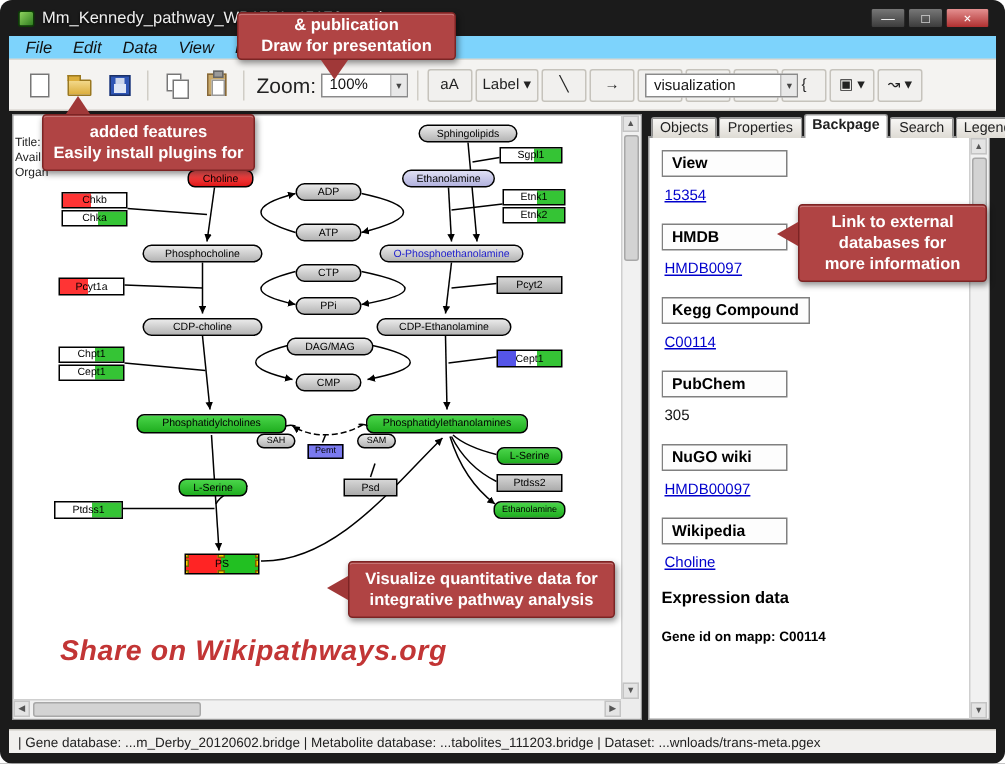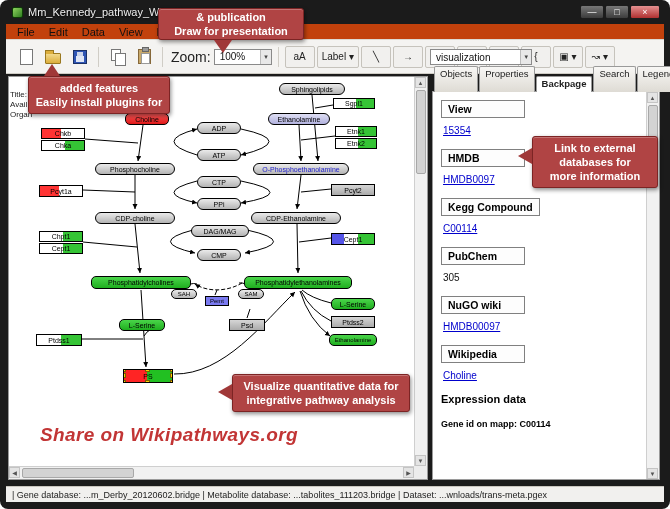--- a/index.html
+++ b/index.html
@@ -7,21 +7,21 @@
 
   
   .titlebar{position:absolute;left:0;top:0;width:100%;height:24px;}
   .title-icon{position:absolute;left:12px;top:7px;width:11px;height:11px;background:linear-gradient(135deg,#8ed45e,#2f7d1f);border:1px solid #0d3d06;border-radius:2px;box-sizing:border-box;}
   .title-text{position:absolute;left:28px;top:6px;font-size:11px;color:#efefef;text-shadow:0 1px 2px #000;white-space:nowrap;}
   .win-controls{position:absolute;right:10px;top:5px;display:flex;gap:1px;z-index:5;}
   .win-btn{width:24px;height:14px;display:flex;align-items:center;justify-content:center;font-size:9px;line-height:1;color:#fff;background:linear-gradient(#777,#3c3c3c);border:1px solid #1c1c1c;border-radius:2px;box-sizing:border-box;}
   .win-btn.close{width:30px;background:linear-gradient(#e49090,#b03030);}
 
   
-  .menubar{position:absolute;left:6px;top:24px;width:658px;height:16px;background:#c2410c;border-bottom:1px solid #dcd9d2;display:flex;align-items:center;padding-left:4px;box-sizing:border-box;}
+  .menubar{position:absolute;left:6px;top:24px;width:658px;height:16px;background:#7dd3fc;border-bottom:1px solid #dcd9d2;display:flex;align-items:center;padding-left:4px;box-sizing:border-box;font-style:italic;}
   .menu-item{padding:1px 7px;font-size:11px;color:#111;}
   .toolbar{position:absolute;left:6px;top:40px;width:658px;height:34px;background:#f4f3f1;border-bottom:1px solid #cfccc5;display:flex;align-items:center;gap:3px;padding-left:8px;box-sizing:border-box;}
   .tb-btn{width:22px;height:22px;display:flex;align-items:center;justify-content:center;border:1px solid transparent;border-radius:2px;position:relative;}
   .sep{width:1px;height:20px;background:#d0cdc6;margin:0 3px;}
   .zoom-label{font-size:14px;color:#222;margin-left:2px;}
   .combo{height:16px;background:#fff;border:1px solid #8a8a8a;font-size:10px;display:flex;align-items:center;padding:0 0 0 5px;gap:5px;box-sizing:border-box;color:#111;}
   .combo .arrow{font-size:7px;color:#444;background:#e8e8e8;border-left:1px solid #bbb;padding:0 3px;height:100%;display:flex;align-items:center;}
   .tool-btn{height:20px;min-width:20px;padding:0 4px;font-size:10px;display:flex;align-items:center;justify-content:center;background:#f1f0ee;border:1px solid #c6c3bc;border-radius:2px;color:#222;white-space:nowrap;}
   .vis-combo{position:absolute;left:424px;top:9px;width:102px;}
 
@@ -70,21 +70,21 @@
   .h-thumb{position:absolute;left:13px;top:1px;height:10px;width:112px;background:#d3d3d3;border:1px solid #a8a8a8;border-radius:2px;box-sizing:border-box;}
 
   
   .info-lines{position:absolute;left:10px;top:90px;z-index:2;color:#222;}
   .info-line{font-size:8px;height:10px;}
   .share{position:absolute;left:40px;top:424px;font-size:19px;font-weight:bold;font-style:italic;color:#c23535;z-index:20;letter-spacing:.4px;}
 
   
   .sidepanel{position:absolute;left:432px;top:76px;width:228px;height:404px;}
   .tabs{display:flex;height:16px;align-items:flex-end;gap:1px;padding-left:2px;position:relative;z-index:2;}
-  .tab{font-size:9.5px;padding:2px 5px;background:linear-gradient(#f8f7f5,#dedbd4);border:1px solid #9a9a9a;border-bottom:none;border-radius:2px 2px 0 0;color:#222;height:26px;box-sizing:border-box;line-height:10px;white-space:nowrap;}
+  .tab{font-size:9.5px;padding:2px 5px;background:linear-gradient(#f8f7f5,#dedbd4);border:1px solid #9a9a9a;border-bottom:none;border-radius:2px 2px 0 0;color:#222;height:14px;box-sizing:border-box;line-height:10px;white-space:nowrap;}
   .tab.active{background:#fff;height:16px;font-weight:bold;}
   .panel-body{position:absolute;left:0;top:15px;width:228px;height:389px;background:#fff;border:1px solid #9a9a9a;box-sizing:border-box;z-index:1;}
   .panel-vscroll{position:absolute;right:0;top:0;width:13px;height:100%;background:#f1f1f1;border-left:1px solid #cfcfcf;box-sizing:border-box;}
   .p-thumb{position:absolute;left:1px;top:13px;width:10px;height:70px;background:#d3d3d3;border:1px solid #a8a8a8;border-radius:2px;box-sizing:border-box;}
   .bp{position:absolute;left:8px;top:7px;right:17px;bottom:2px;overflow:hidden;}
   .bp-section{margin-bottom:12px;}
   .bp-header{display:inline-block;min-width:70px;border:1px solid #808080;background:#fdfdfd;padding:2px 6px;font-weight:bold;font-size:10.5px;color:#000;}
   .bp-value{display:block;margin:7px 0 0 2px;font-size:10px;color:#111;text-decoration:none;}
   a.bp-value{color:var(--c-link,#0000cc);text-decoration:underline;}
   .bp-exp{font-weight:bold;font-size:11px;margin:2px 0 0 0;color:#000;}

